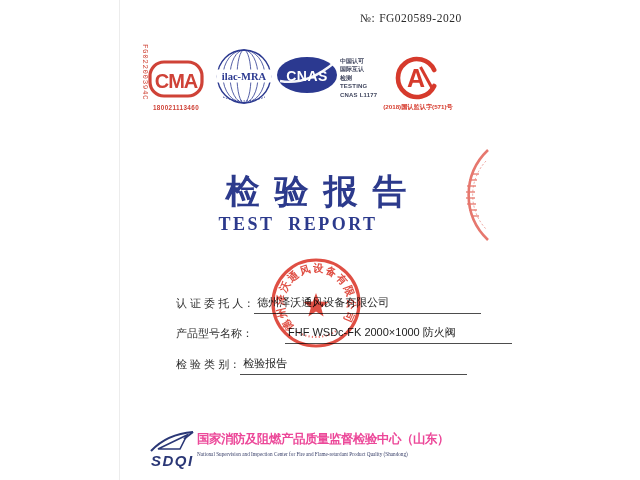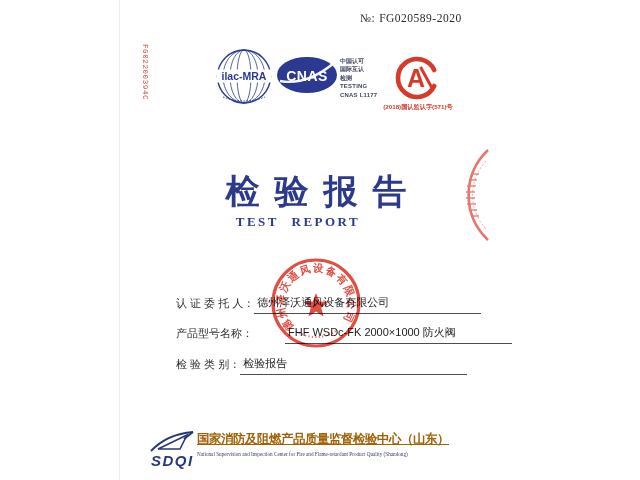--- a/index.html
+++ b/index.html
@@ -13,64 +13,71 @@
              color:#2a2a2a;letter-spacing:.5px;}
   .report-no .num{margin-left:4px;}
 
   .side-code{left:149px;top:44px;transform:rotate(90deg);transform-origin:0 0;
              font-family:"Liberation Mono",monospace;font-size:7.5px;color:#d14a3c;
              letter-spacing:.6px;white-space:nowrap;}
 
   
   .cma{left:147px;top:59px;width:58px;text-align:center;}
   .cma .num{font-size:6.3px;color:#cf4237;letter-spacing:.4px;font-weight:bold;margin-top:1px;}
-  .ilac{left:215px;top:48px;}
+  .ilac{left:215px;top:48px;font-family:Liberation Serif, serif;}
   .cnas{left:276px;top:56px;}
   .acc-text{left:340px;top:57px;font-size:6px;line-height:8.4px;color:#40465e;font-weight:bold;}
   .acc-text .en{font-weight:bold;letter-spacing:.2px;}
   .cal{left:394px;top:55px;}
   .cal-caption{left:366px;top:103px;width:104px;text-align:center;font-size:6.2px;
                font-weight:bold;color:#d63a2c;}
 
   .title-zh{left:0;top:174px;width:596px;text-align:center;font-size:34px;font-weight:bold;
             color:#2c3a8c;letter-spacing:15px;text-indent:15px;line-height:1;padding-left:18px;}
   .title-en{left:0;top:215px;width:596px;text-align:center;
-            font-family:"Liberation Serif",serif;font-size:13px;font-weight:bold;
+            font-family:"Liberation Serif",serif;font-size:18px;font-weight:bold;
             color:#2c3a8c;letter-spacing:2.5px;word-spacing:7px;line-height:1;}
 
   .field-row{left:176px;display:flex;align-items:flex-end;}
   .row-1{top:295px;} .row-2{top:325px;gap:32px;} .row-3{top:356px;}
   .field-label{flex:0 0 60px;font-size:11px;color:#2f2f2f;white-space:nowrap;padding-bottom:3px;}
   .field-value{width:224px;font-size:11px;color:#1d1d1d;border-bottom:1px solid #4d4d4d;
                padding:0 0 3px 3px;white-space:nowrap;overflow:visible;}
 
   .stamp{left:266px;top:253px;mix-blend-mode:multiply;opacity:.92;}
   .crescent{left:452px;top:147px;opacity:.8;}
 
   .sw-logo{left:149px;top:428px;}
   .sdqi{left:151px;top:452px;font-size:15px;font-weight:bold;font-style:italic;
         color:#2a3776;letter-spacing:1.5px;}
-  .org-zh{left:197px;top:431px;font-size:12.5px;font-weight:bold;color:#a16207;
-          letter-spacing:-0.5px;white-space:nowrap;text-decoration:underline;}
+  .org-zh{left:197px;top:431px;font-size:12.5px;font-weight:bold;color:#ec4899;
+          letter-spacing:-0.5px;white-space:nowrap;}
   .org-en{left:197px;top:451px;font-size:5.2px;color:#39406a;font-family:"Liberation Serif",serif;
           white-space:nowrap;}
 </style>
 </head>
 <body>
 
 <div id="screen">
 
   <div class="abs page-edge"></div>
 
   <div class="abs report-no">
     <span>№:</span><span class="num">FG020589-2020</span>
   </div>
 
   <div class="abs side-code">FG02200394C</div>
 
+  <div class="abs cma">
+    <svg width="58" height="40" viewBox="0 0 58 40">
+      <rect x="3" y="3" width="52" height="34" rx="14" fill="none" stroke="#cf4237" stroke-width="3.2"></rect>
+      <text x="29" y="28.5" text-anchor="middle" font-size="20" font-weight="bold" fill="#cf4237" letter-spacing="-1">CMA</text>
+    </svg>
+    <div class="num">180021113460</div>
+  </div>
 
   <div class="abs ilac">
     <svg width="58" height="57" viewBox="0 0 58 57">
       <circle cx="29" cy="28.5" r="26.5" fill="#ffffff" stroke="#2b3990" stroke-width="1.4"></circle>
       <ellipse cx="29" cy="28.5" rx="7" ry="26.5" fill="none" stroke="#2b3990" stroke-width=".8"></ellipse>
       <ellipse cx="29" cy="28.5" rx="14" ry="26.5" fill="none" stroke="#2b3990" stroke-width=".8"></ellipse>
       <ellipse cx="29" cy="28.5" rx="21" ry="26.5" fill="none" stroke="#2b3990" stroke-width=".8"></ellipse>
       <path d="M 8 49 q 21 8 42 0" fill="none" stroke="#2b3990" stroke-width="1" stroke-dasharray="1.5 1.5"></path>
       <rect x="2" y="21.5" width="54" height="13" fill="#ffffff"></rect>
       <text x="29" y="31.5" text-anchor="middle" font-size="10.5" font-weight="bold" fill="#2b3990">ilac-MRA</text>

